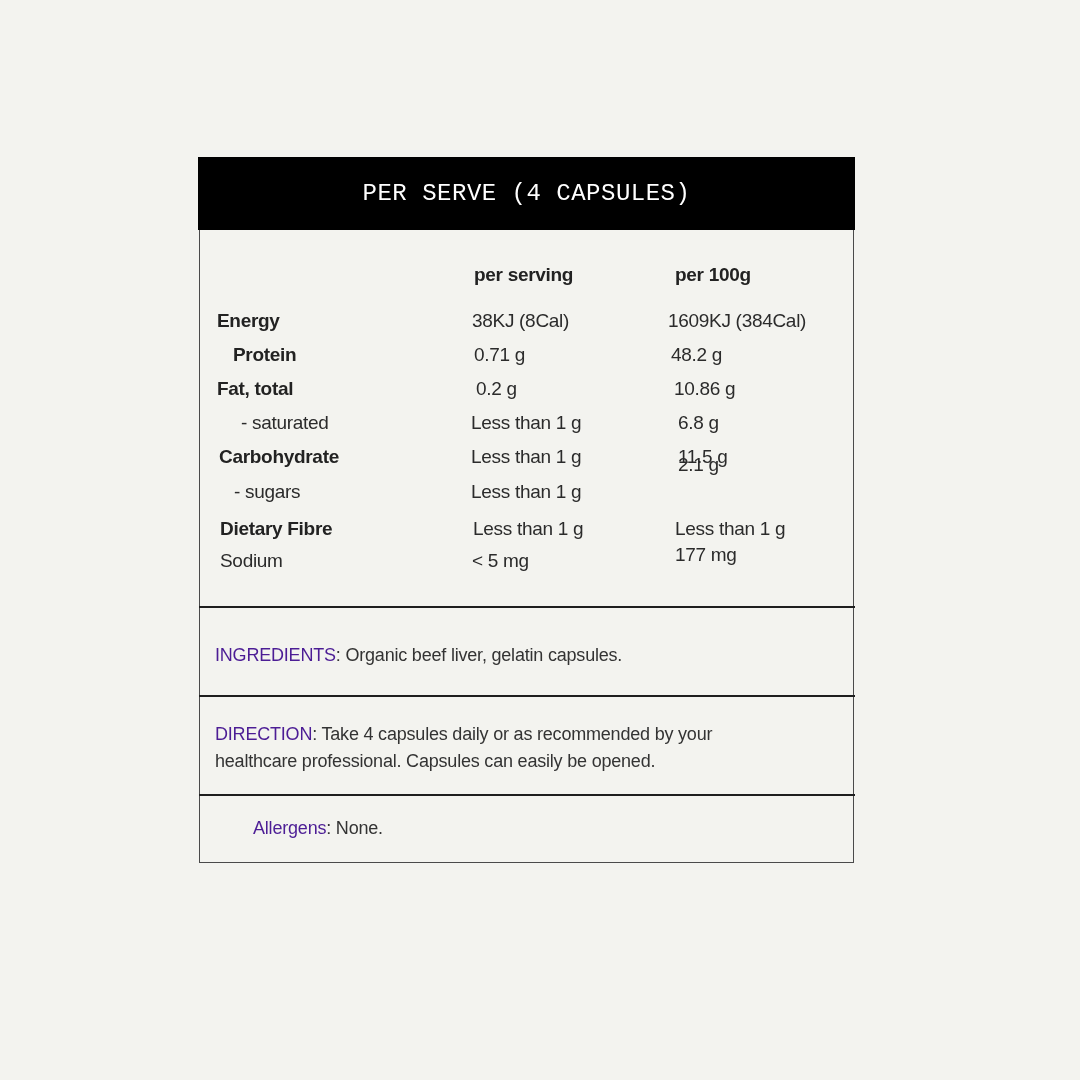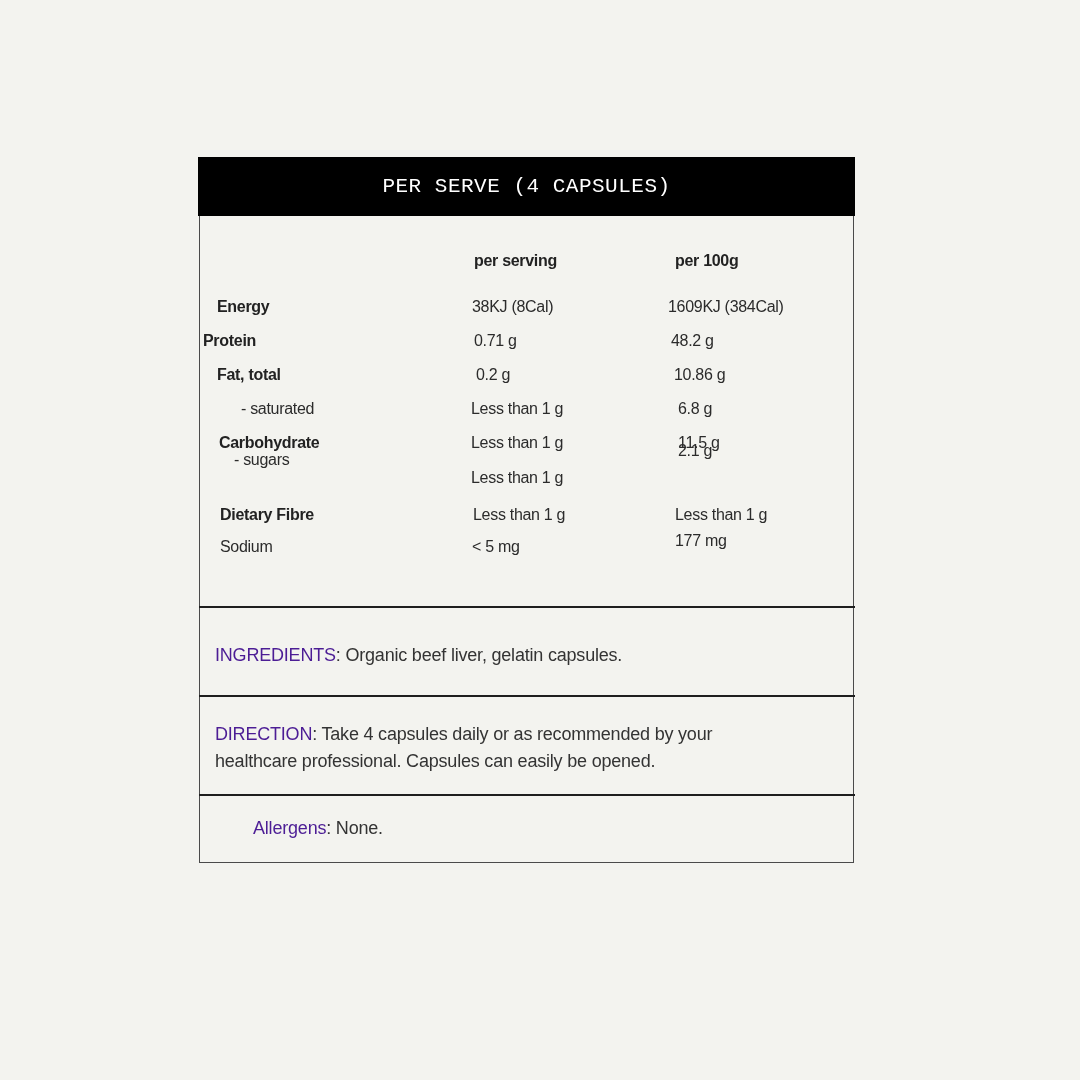--- a/index.html
+++ b/index.html
@@ -1,56 +1,56 @@
 <!DOCTYPE html>
 <html><head>
 <meta charset="utf-8">
 <style>
   html, body { margin:0; padding:0; }
   body { width:1080px; height:1080px; background:#f3f3ef; position:relative; font-family:"Liberation Sans", sans-serif; color:#2b2b2b; }
   .panel { position:absolute; left:199px; top:157px; width:655px; height:706px; border:1px solid #4a4a4a; border-top:none; box-sizing:border-box; background:#f3f3ef; }
-  .header { position:absolute; left:198px; top:157px; width:657px; height:59px; background:#000; color:#fff; display:flex; align-items:center; justify-content:center; font-family:"Liberation Mono", monospace; font-size:21px; letter-spacing:0.5px; }
-  .txt { position:absolute; font-size:16px; white-space:nowrap; letter-spacing:-0.3px; }
+  .header { position:absolute; left:198px; top:157px; width:657px; height:73px; background:#000; color:#fff; display:flex; align-items:center; justify-content:center; font-family:"Liberation Mono", monospace; font-size:24px; letter-spacing:0.5px; }
+  .txt { position:absolute; font-size:19px; white-space:nowrap; letter-spacing:-0.3px;margin-top:12px; }
   .b { font-weight:bold; color:#222; }
   .hr { position:absolute; left:199px; width:656px; height:2px; background:#1e1e1e; }
   .sec { position:absolute; left:215px; font-size:18px; line-height:27px; color:#333; letter-spacing:-0.2px; }
   .sec .lbl { font-weight:normal; color:#4c1d95; }
 </style>
 </head>
 <body>
 
 <div class="panel"></div>
 <div class="header">
   <span>PER SERVE (4 CAPSULES)</span>
 </div>
 
 <span class="txt b" style="left:474px;top:252px;">per serving</span>
 <span class="txt b" style="left:675px;top:252px;">per 100g</span>
 
 <span class="txt b" style="left:217px;top:298px;">Energy</span>
 <span class="txt" style="left:472px;top:298px;">38KJ (8Cal)</span>
 <span class="txt" style="left:668px;top:298px;">1609KJ (384Cal)</span>
 
-<span class="txt b" style="left:203px;top:332px;">Protein</span>
+<span class="txt b" style="left:233px;top:332px;">Protein</span>
 <span class="txt" style="left:474px;top:332px;">0.71 g</span>
 <span class="txt" style="left:671px;top:332px;">48.2 g</span>
 
 <span class="txt b" style="left:217px;top:366px;">Fat, total</span>
 <span class="txt" style="left:476px;top:366px;">0.2 g</span>
 <span class="txt" style="left:674px;top:366px;">10.86 g</span>
 
 <span class="txt" style="left:241px;top:400px;">- saturated</span>
 <span class="txt" style="left:471px;top:400px;">Less than 1 g</span>
 <span class="txt" style="left:678px;top:400px;">6.8 g</span>
 
 <span class="txt b" style="left:219px;top:434px;text-align:center;">Carbohydrate</span>
 <span class="txt" style="left:471px;top:434px;">Less than 1 g</span>
 <span class="txt" style="left:678px;top:434px;">11.5 g</span>
 
-<span class="txt" style="left:234px;top:451px;">- sugars</span>
+<span class="txt" style="left:234px;top:469px;">- sugars</span>
 <span class="txt" style="left:471px;top:469px;">Less than 1 g</span>
 <span class="txt" style="left:678px;top:442px;">2.1 g</span>
 
 <span class="txt b" style="left:220px;top:506px;">Dietary Fibre</span>
 <span class="txt" style="left:473px;top:506px;">Less than 1 g</span>
 <span class="txt" style="left:675px;top:506px;">Less than 1 g</span>
 
 <span class="txt" style="left:220px;top:538px;">Sodium</span>
 <span class="txt" style="left:472px;top:538px;">&lt; 5 mg</span>
 <span class="txt" style="left:675px;top:532px;">177 mg</span>

